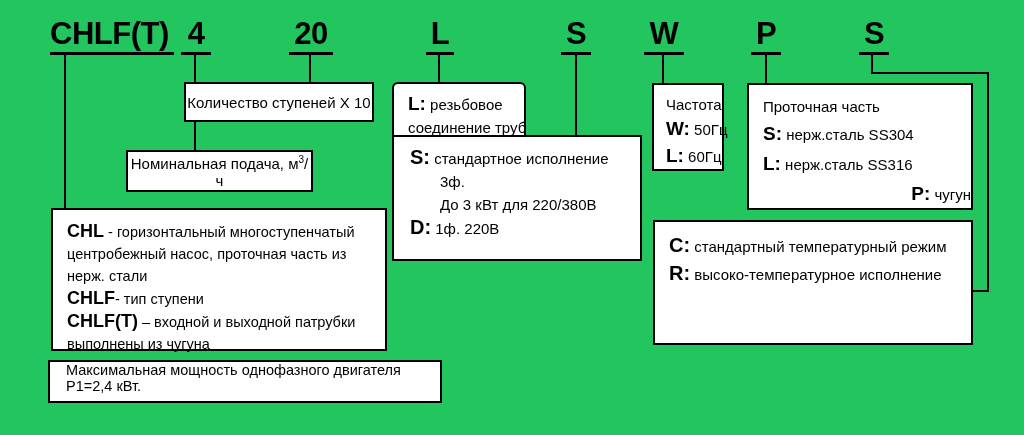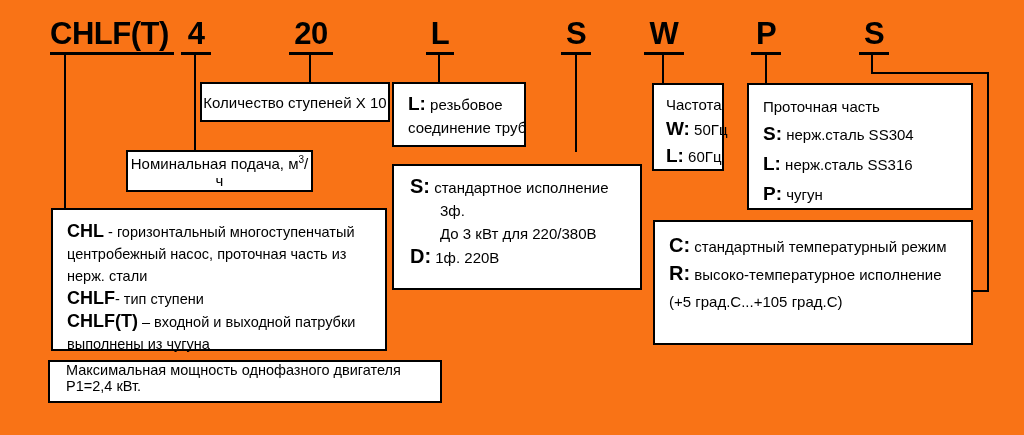--- a/index.html
+++ b/index.html
@@ -1,19 +1,19 @@
 <!DOCTYPE html>
 <html><head>
 <meta charset="utf-8">
 <style>
   html,body{margin:0;padding:0;background:#ffffff;}
   #canvas{
     position:relative;
     width:1024px;height:435px;
-    background:#f97316;
+    background:#22c55e;
     font-family:"Liberation Sans", sans-serif;
     color:#000;
     overflow:hidden;
   }
   .letter{
     position:absolute;
     font-weight:bold;
     font-size:31px;
     line-height:36px;
     text-align:center;
@@ -58,62 +58,61 @@
   <div class="vline" style="left:309px;top:55px;width:2px;height:27px;"></div>
   <div class="vline" style="left:438px;top:55px;width:2px;height:27px;"></div>
   <div class="vline" style="left:575px;top:55px;width:2px;height:97px;"></div>
   <div class="vline" style="left:662px;top:55px;width:2px;height:28px;"></div>
   <div class="vline" style="left:765px;top:55px;width:2px;height:28px;"></div>
   <div class="vline" style="left:871px;top:55px;width:2px;height:19px;"></div>
   <div class="hline" style="left:871px;top:72px;width:118px;height:2px;"></div>
   <div class="vline" style="left:987px;top:72px;width:2px;height:220px;"></div>
   <div class="hline" style="left:973px;top:290px;width:16px;height:2px;"></div>
 
-  <div class="box center" style="left:200px;top:82px;width:190px;height:40px;">
+  <div class="box center" style="left:184px;top:82px;width:190px;height:40px;">
     <span>Количество ступеней Х 10</span>
   </div>
 
-  <div class="box" style="left:392px;top:82px;width:134px;height:65px;padding:8px 0 0 14px;line-height:23px;">
+  <div class="box" style="left:392px;top:82px;width:134px;height:65px;padding:8px 0 0 14px;line-height:23px;border-radius:6px;">
     <div class="ln"><span class="k">L:</span> <span>резьбовое</span></div>
     <div class="ln">соединение труб</div>
   </div>
 
   <div class="box" style="left:652px;top:83px;width:72px;height:88px;padding:9px 0 0 12px;">
     <div class="ln" style="line-height:22px;">Частота</div>
     <div class="ln" style="line-height:26px;"><span class="k">W:</span> <span>50Гц</span></div>
     <div class="ln" style="line-height:26px;"><span class="k">L:</span> <span>60Гц</span></div>
   </div>
 
   <div class="box" style="left:747px;top:83px;width:226px;height:127px;padding:10px 0 0 14px;">
     <div class="ln" style="line-height:24px;">Проточная часть</div>
     <div class="ln" style="line-height:29px;"><span class="k">S:</span> <span>нерж.сталь SS304</span></div>
     <div class="ln" style="line-height:29px;"><span class="k">L:</span> <span>нерж.сталь SS316</span></div>
-    <div class="ln" style="line-height:29px;"><span class="k">P:</span> <span>чугун</span></div>
+    <div class="ln" style="line-height:29px;text-align:right;"><span class="k">P:</span> <span>чугун</span></div>
   </div>
 
   <div class="box center" style="left:126px;top:150px;width:187px;height:42px;">
     <span><span>Номинальная подача, м</span><sup>3</sup><span>/ч</span></span>
   </div>
 
-  <div class="box" style="left:392px;top:164px;width:250px;height:126px;padding:9px 0 0 16px;line-height:23px;">
+  <div class="box" style="left:392px;top:135px;width:250px;height:126px;padding:9px 0 0 16px;line-height:23px;">
     <div class="ln"><span class="k-lg">S:</span> <span>стандартное исполнение</span></div>
     <div class="ln indent">3ф.</div>
     <div class="ln indent">До 3 кВт для 220/380В</div>
     <div class="ln"><span class="k-lg">D:</span> <span>1ф. 220В</span></div>
   </div>
 
   <div class="box" style="left:51px;top:208px;width:336px;height:143px;padding:10px 12px 0 14px;font-size:14.5px;">
     <p class="flow-p"><span class="k">CHL</span><span> - горизонтальный многоступенчатый центробежный насос, проточная часть из нерж. стали</span></p>
     <p class="flow-p"><span class="k">CHLF</span><span>- тип ступени</span></p>
     <p class="flow-p"><span class="k">CHLF(T)</span><span> – входной и выходной патрубки выполнены из чугуна</span></p>
   </div>
 
   <div class="box" style="left:653px;top:220px;width:320px;height:125px;padding:10px 0 0 14px;line-height:27px;">
     <div class="ln"><span class="k-lg">C:</span> <span>стандартный температурный режим</span></div>
     <div class="ln"><span class="k-lg">R:</span> <span>высоко-температурное исполнение</span></div>
-    <div class="ln">(+5 град.С...+105 град.С)</div>
   </div>
 
   <div class="box" style="left:48px;top:360px;width:394px;height:43px;display:flex;padding-left:16px;font-size:14.5px;">
     <span>Максимальная мощность однофазного двигателя Р1=2,4 кВт.</span>
   </div>
 
 </div>
 
 </body></html>

